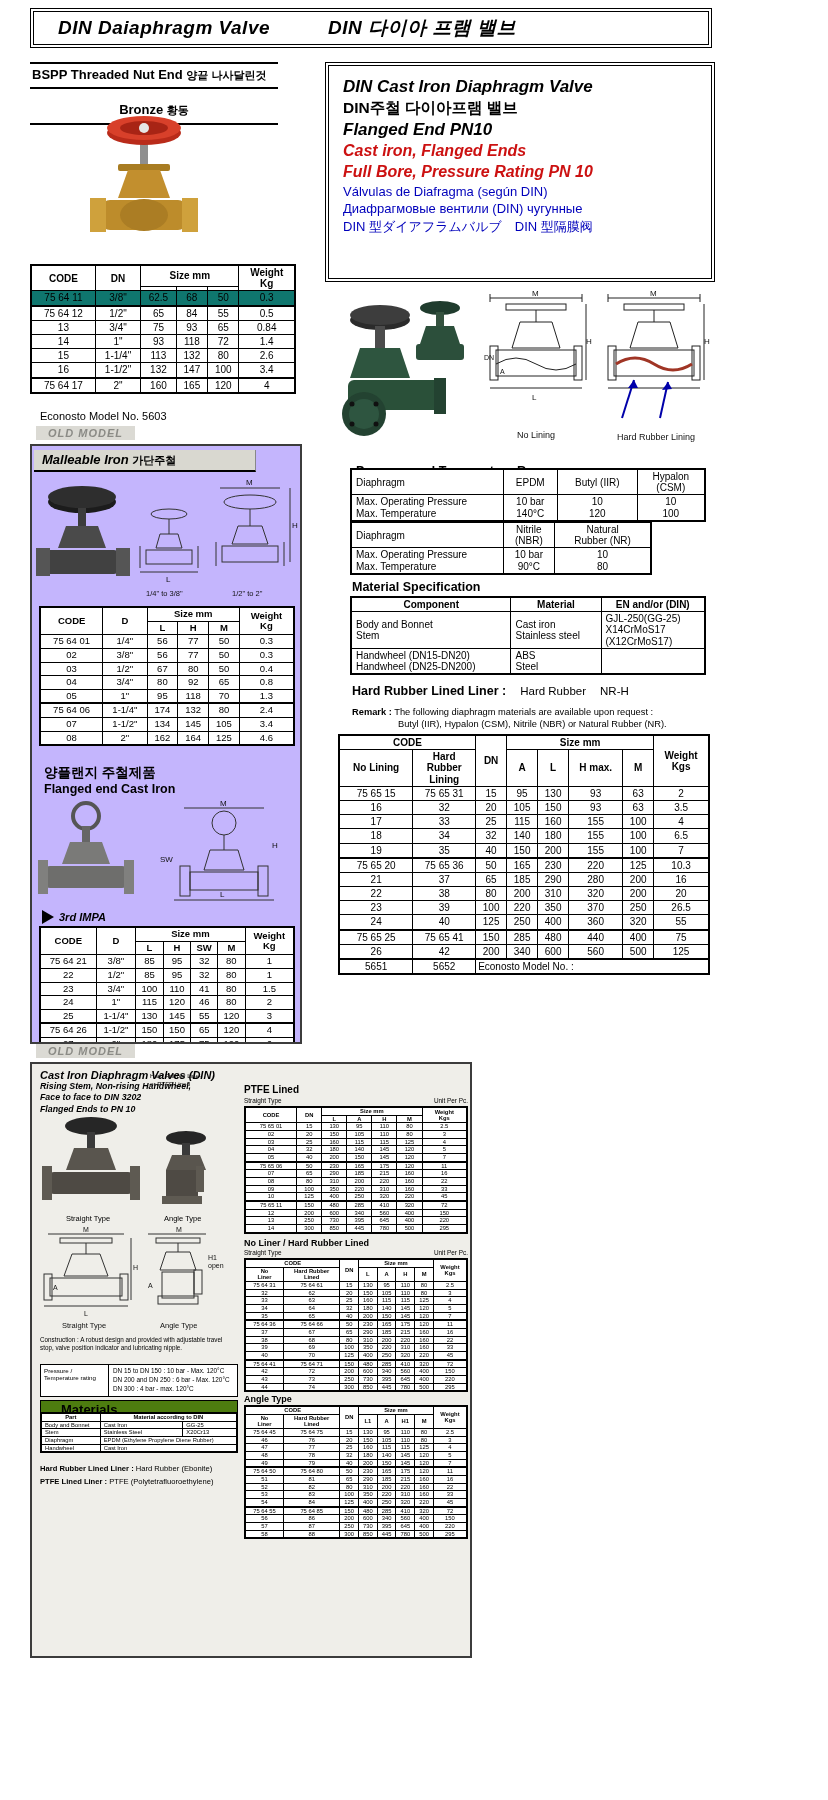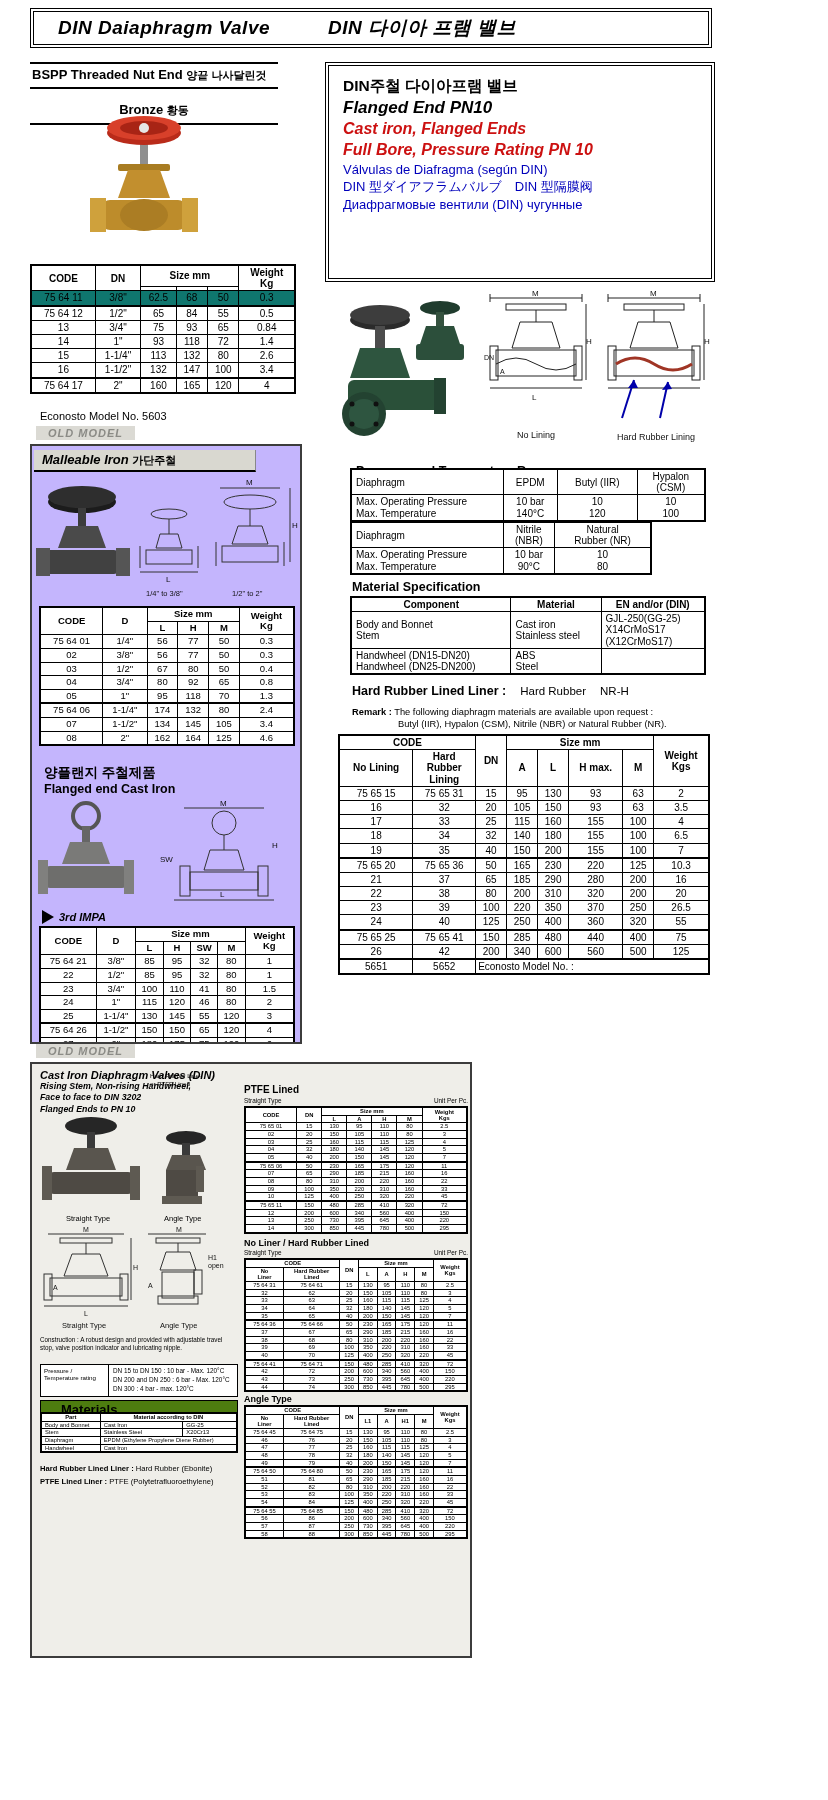--- a/index.html
+++ b/index.html
@@ -405,27 +405,28 @@
             <td>75</td>
             <td>120</td>
             <td>6</td>
           </tr>
         </tbody>
       </table>
     </div>
 </div>
 
 <div class="abs titlebox">
+  <div class="tb1">DIN Cast Iron Diaphragm Valve</div>
   <div class="tbkr">DIN주철 다이아프램 밸브</div>
   <div class="tb1">Flanged End PN10</div>
   <div class="tbred">Cast iron, Flanged Ends</div>
   <div class="tbred">Full Bore, Pressure Rating PN 10</div>
   <div class="tbblue">Válvulas de Diafragma (según DIN)</div>
+  <div class="tbblue">Диафрагмовые вентили (DIN) чугунные</div>
   <div class="tbblue">DIN 型ダイアフラムバルブ　DIN 型隔膜阀</div>
-  <div class="tbblue">Диафрагмовые вентили (DIN) чугунные</div>
 </div>
 
 <svg class="abs" style="left:328px;top:286px" width="150" height="158" viewBox="0 0 150 158">
   <ellipse cx="112" cy="22" rx="20" ry="7" fill="#203c2e"></ellipse>
   <rect x="108" y="26" width="8" height="14" fill="#35523f"></rect>
   <polygon points="98,40 126,40 132,58 92,58" fill="#2c4f3b"></polygon>
   <rect x="88" y="58" width="48" height="16" rx="3" fill="#2c4f3b"></rect>
   <ellipse cx="52" cy="34" rx="30" ry="10" fill="#2b2b2b"></ellipse>
   <ellipse cx="52" cy="29" rx="30" ry="10" fill="#3d3d3d"></ellipse>
   <rect x="47" y="40" width="10" height="22" fill="#4c4c4c"></rect>

